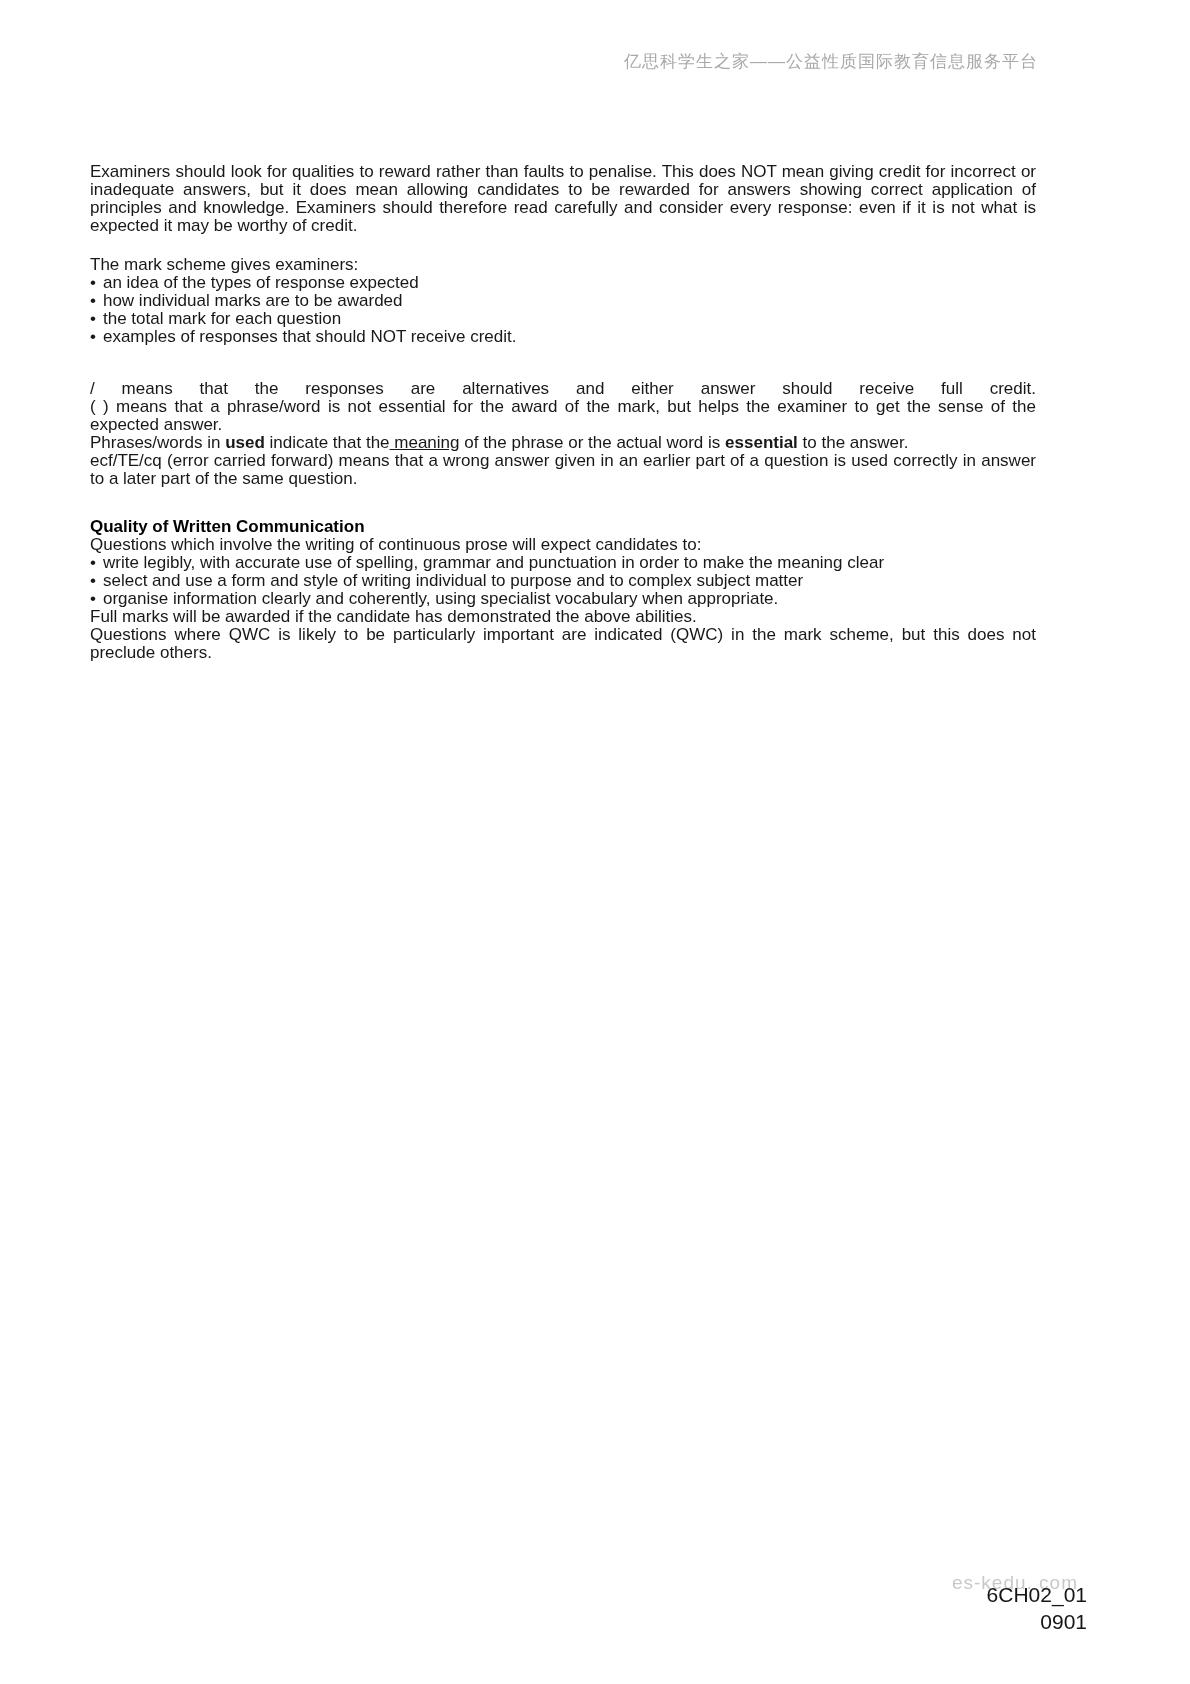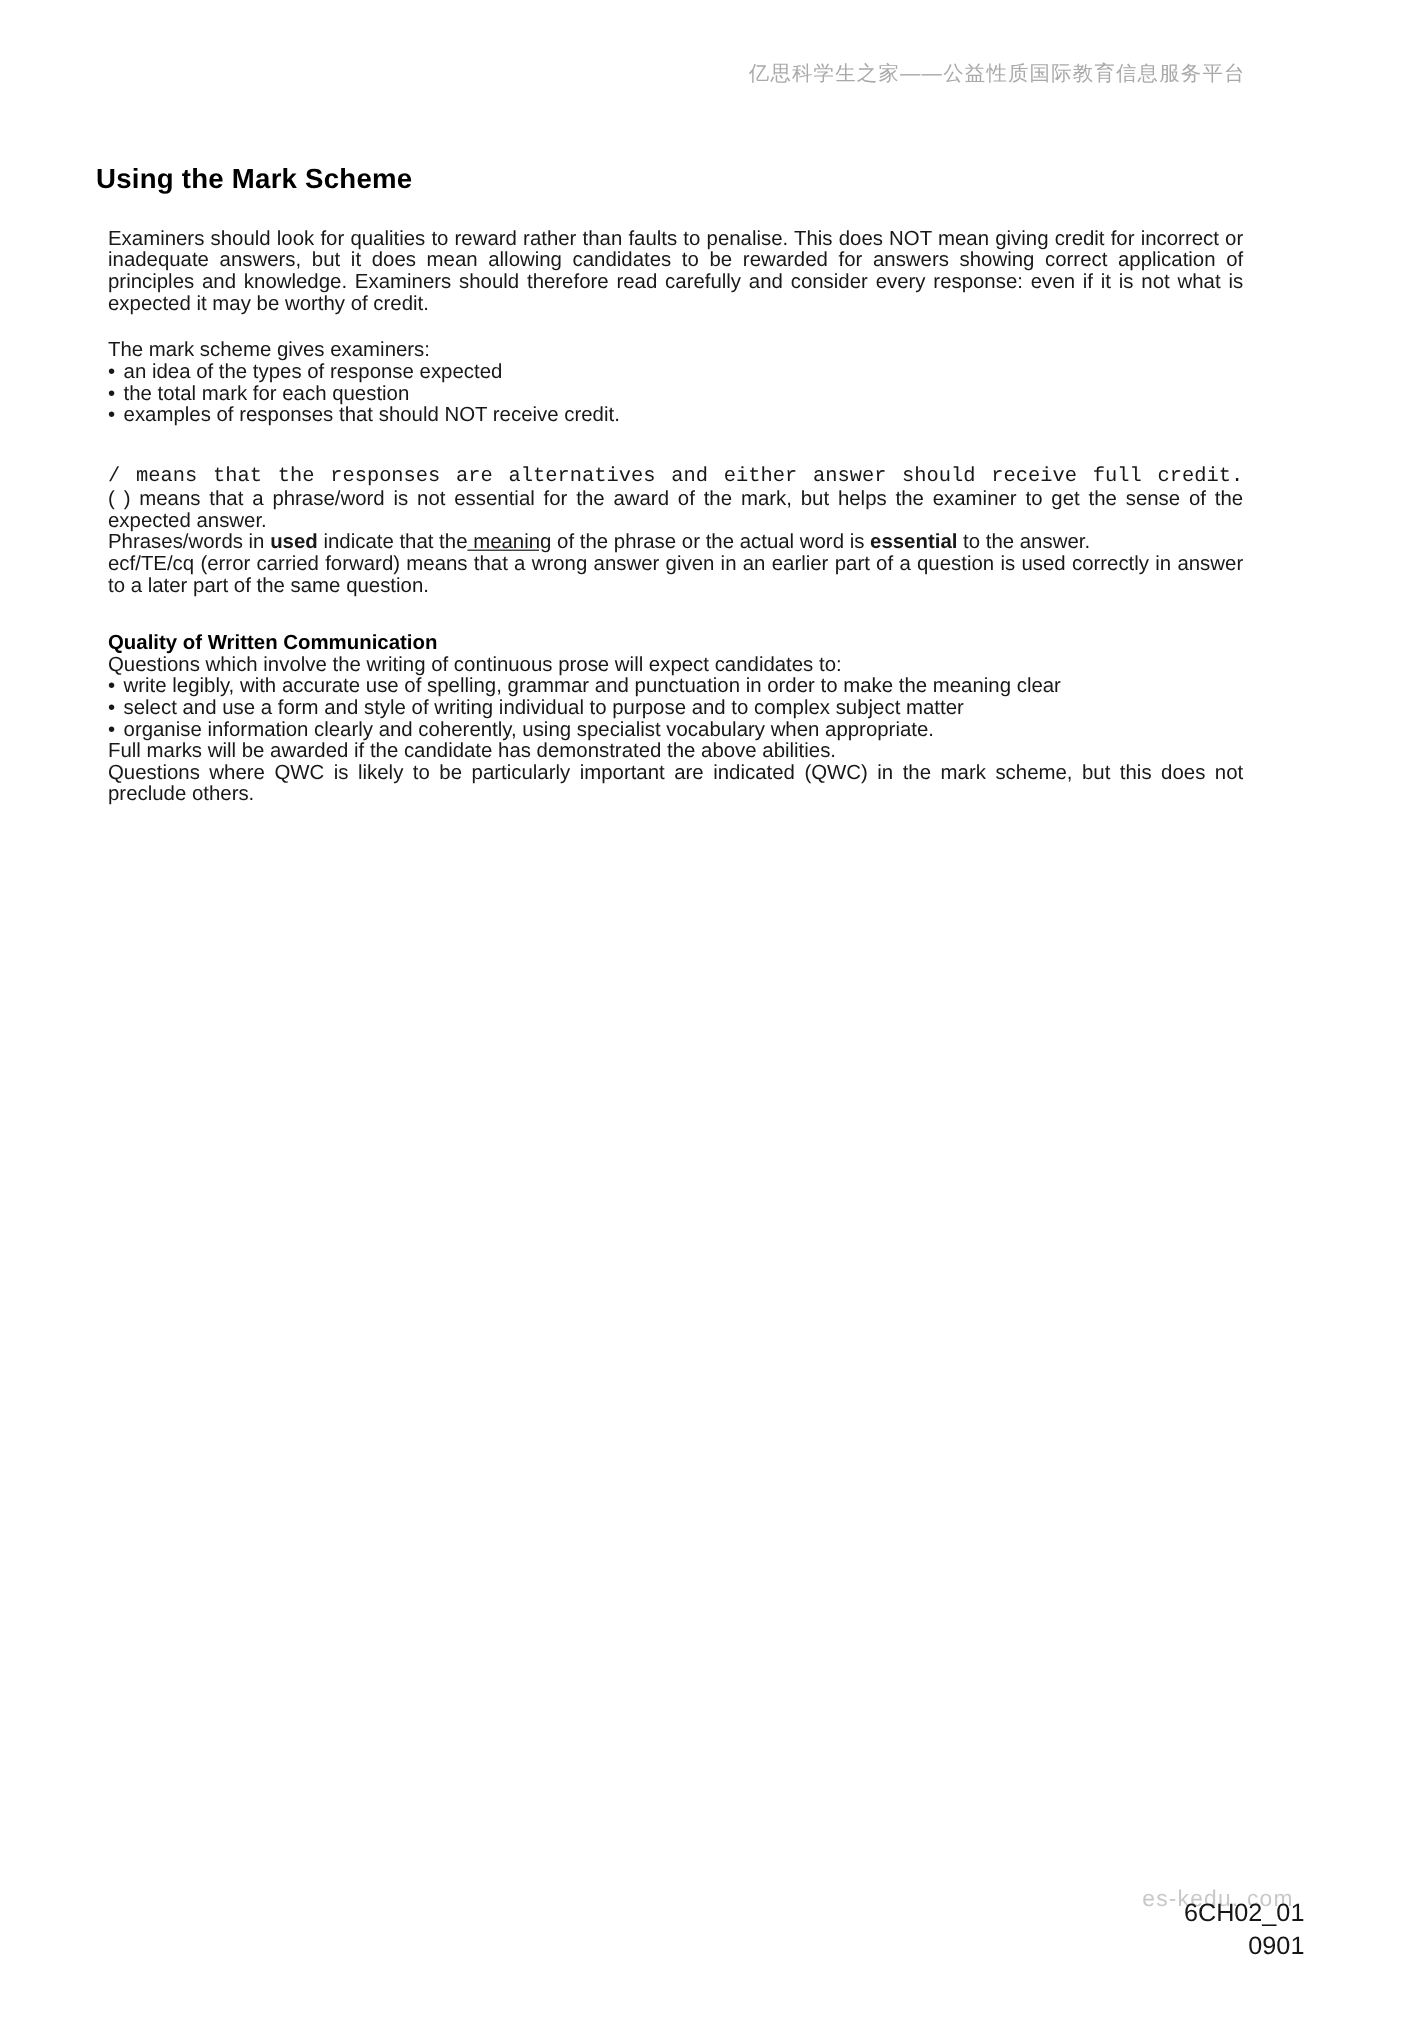--- a/index.html
+++ b/index.html
@@ -34,21 +34,21 @@
     margin-top:27px;
     margin-left:10px;
     font-size:17px;
     line-height:18px;
     text-align:justify;
     color:#181818;
   }
   .para { margin:0 0 21px 0; }
   .block { margin:0 0 21px 0; }
   .line { }
-  .justify-all { text-align:justify; text-align-last:justify;font-family:Liberation Mono, monospace; }
+  .justify-all { text-align:justify; text-align-last:justify; }
   .bullet-line .bullet { display:inline-block; margin-right:7px; }
   .gap-lg { margin-bottom:34px; }
   .gap-md { margin-bottom:30px; }
   .gap-sm { margin-bottom:24px; }
   .bold { font-weight:bold; }
   .underline { text-decoration:underline; }
   .qwc-heading {
     font-weight:bold;
     color:#000000;
   }
@@ -70,29 +70,29 @@
   }
 </style>
 </head>
 <body>
 
 <div class="page">
 
   <div class="site-header">亿思科学生之家——公益性质国际教育信息服务平台</div>
 
   <div class="doc">
-    <h1 class="doc-title">Using the Mark Scheme</h1>
 
     <div class="content">
 
       <p class="para">Examiners should look for qualities to reward rather than faults to penalise. This does NOT mean giving credit for incorrect or inadequate answers, but it does mean allowing candidates to be rewarded for answers showing correct application of principles and knowledge. Examiners should therefore read carefully and consider every response: even if it is not what is expected it may be worthy of credit.</p>
 
       <div class="block gap-lg">
         <div class="line">The mark scheme gives examiners:</div>
         <div class="line bullet-line"><span class="bullet">•</span><span>an idea of the types of response expected</span></div>
+        <div class="line bullet-line"><span class="bullet">•</span><span>how individual marks are to be awarded</span></div>
         <div class="line bullet-line"><span class="bullet">•</span><span>the total mark for each question</span></div>
         <div class="line bullet-line"><span class="bullet">•</span><span>examples of responses that should NOT receive credit.</span></div>
       </div>
 
       <div class="block gap-md">
         <div class="line justify-all">/  means that the responses are alternatives and either answer should receive full credit.</div>
         <div class="line">( ) means that a phrase/word is not essential for the award of the mark, but helps the examiner to get the sense of the expected answer.</div>
         <div class="line"><span>Phrases/words in </span><span class="bold">used</span><span> indicate that the</span><span class="underline"> meaning</span><span> of the phrase or the actual word is </span><span class="bold">essential</span><span> to the answer.</span></div>
         <div class="line">ecf/TE/cq (error carried forward) means that a wrong answer given in an earlier part of a question is used correctly in answer to a later part of the same question.</div>
       </div>

